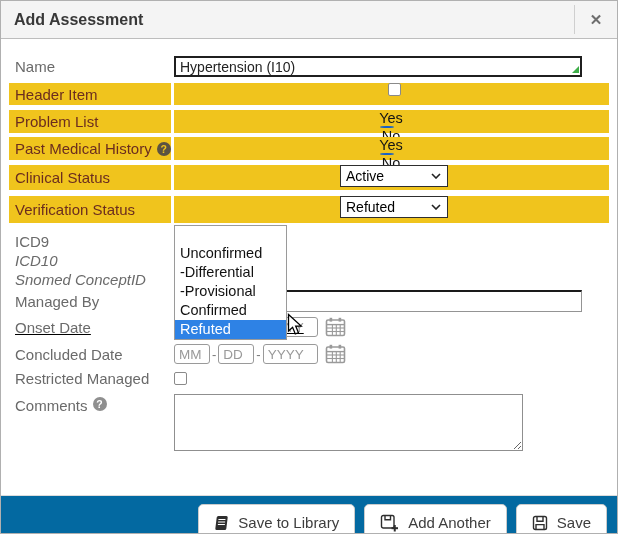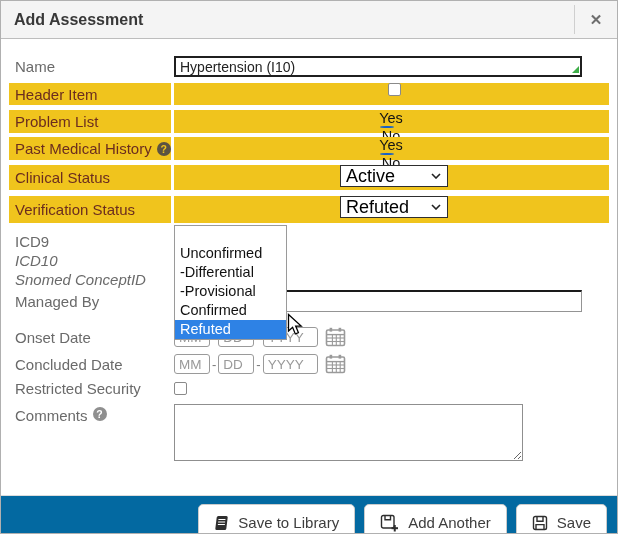--- a/index.html
+++ b/index.html
@@ -32,21 +32,21 @@
   .row.y .value { align-self:stretch; background:#F0C41D; padding-left:5px;flex-direction:column; }
   .r-name { margin-top:15px; height:25px;justify-content:center; }
   .r-header { margin-top:4px; height:22px; }
   .r-problem { margin-top:5px; height:23px; }
   .r-pmh { margin-top:4px; height:23px; }
   .r-clinical { margin-top:5px; height:25px; }
   .r-verif { margin-top:6px; height:27px; }
   .r-icd9 { margin-top:9px; height:19px; }
   .r-icd10, .r-snomed { height:19px;font-style:italic; }
   .r-managed { height:24px; }
-  .r-onset { margin-top:13px; height:22px; }
+  .r-onset { margin-top:3px; height:22px;text-decoration:underline; }
   .r-concluded { margin-top:5px; height:22px; }
   .r-restricted { margin-top:5px; height:16px; }
   .r-comments { margin-top:8px; align-items:flex-start; }
   .r-comments .label { padding-top:3px; display:flex; gap:5px; }
   
   .name-wrap { position:relative; display:inline-block; }
   .text-input {
     width:408px; height:21px; border:2px solid #1f1f1f; font-size:14px;
     padding:0 4px; font-family:"Liberation Sans", sans-serif; color:#222; outline:none;
   }
@@ -59,21 +59,21 @@
     font-size:14px; padding:0 4px; font-family:"Liberation Sans", sans-serif; outline:none;
   }
   .checkbox { width:13px; height:13px; border:1px solid #8a8a8a; border-radius:2px; background:#fff; }
   .radio { width:14px; height:14px; border-radius:50%; background:#fff; border:1px solid #8a8a8a; }
   .radio.checked { border:1px solid #1560c8; background:#1b6fd8; box-shadow:inset 0 0 0 2px #fff; }
   .yn { font-size:14.5px; color:#141414; margin-right:6px; }
   .radio { margin-right:14px; }
   .select {
     width:108px; height:22px; background:#fff; border:1px solid #2e2e2e;
     display:flex; align-items:center; justify-content:space-between;
-    padding:0 6px 0 5px; font-size:18px; color:#000; cursor:default;
+    padding:0 6px 0 5px; font-size:14px; color:#000; cursor:default;
   }
   .help {
     width:14px; height:14px; border-radius:50%; display:inline-flex;
     align-items:center; justify-content:center; font-size:10.5px; font-weight:bold; flex:none;
   }
   .help.on-yellow { background:#5c5342; color:#f0c41d; }
   .help.on-white { background:#8f8f8f; color:#fff; }
   .date-box {
     height:20px; border:1px solid #9a9a9a; border-radius:3px; font-size:13.5px;
     padding:0 4px; color:#555; font-family:"Liberation Sans", sans-serif; outline:none;
@@ -248,21 +248,21 @@
                 <line x1="15.2" y1="7.6" x2="15.2" y2="18"></line>
               <line x1="1.5" y1="11" x2="19.5" y2="11"></line>
                 <line x1="1.5" y1="14.5" x2="19.5" y2="14.5"></line>
             </g>
           </svg>
         </button>
       </div>
     </div>
 
     <div class="row r-restricted">
-      <div class="label">Restricted Security</div>
+      <div class="label">Restricted Managed</div>
       <div class="value">
           <span class="checkbox"></span>
         </div>
     </div>
 
     <div class="row r-comments">
       <div class="label">
         <span>Comments</span>
         <span class="help on-white">?</span>
       </div>

